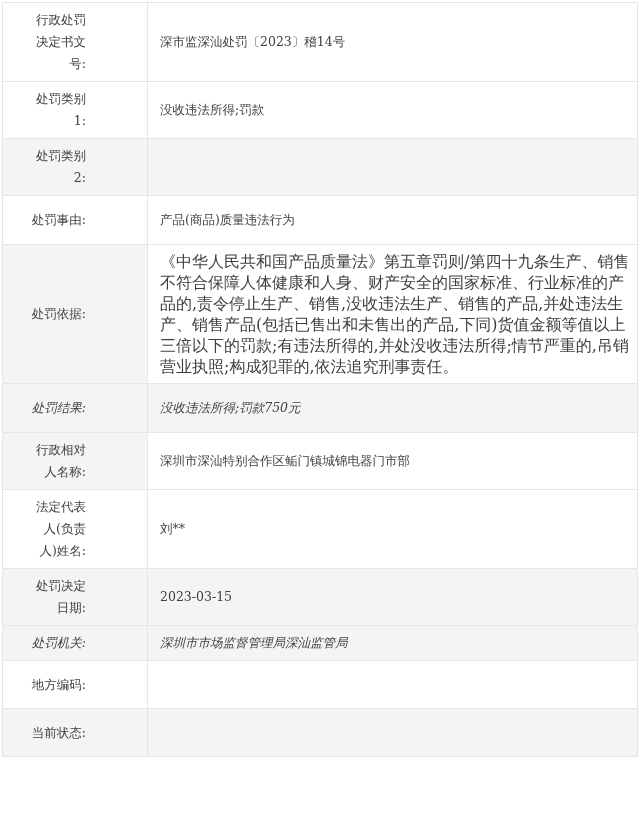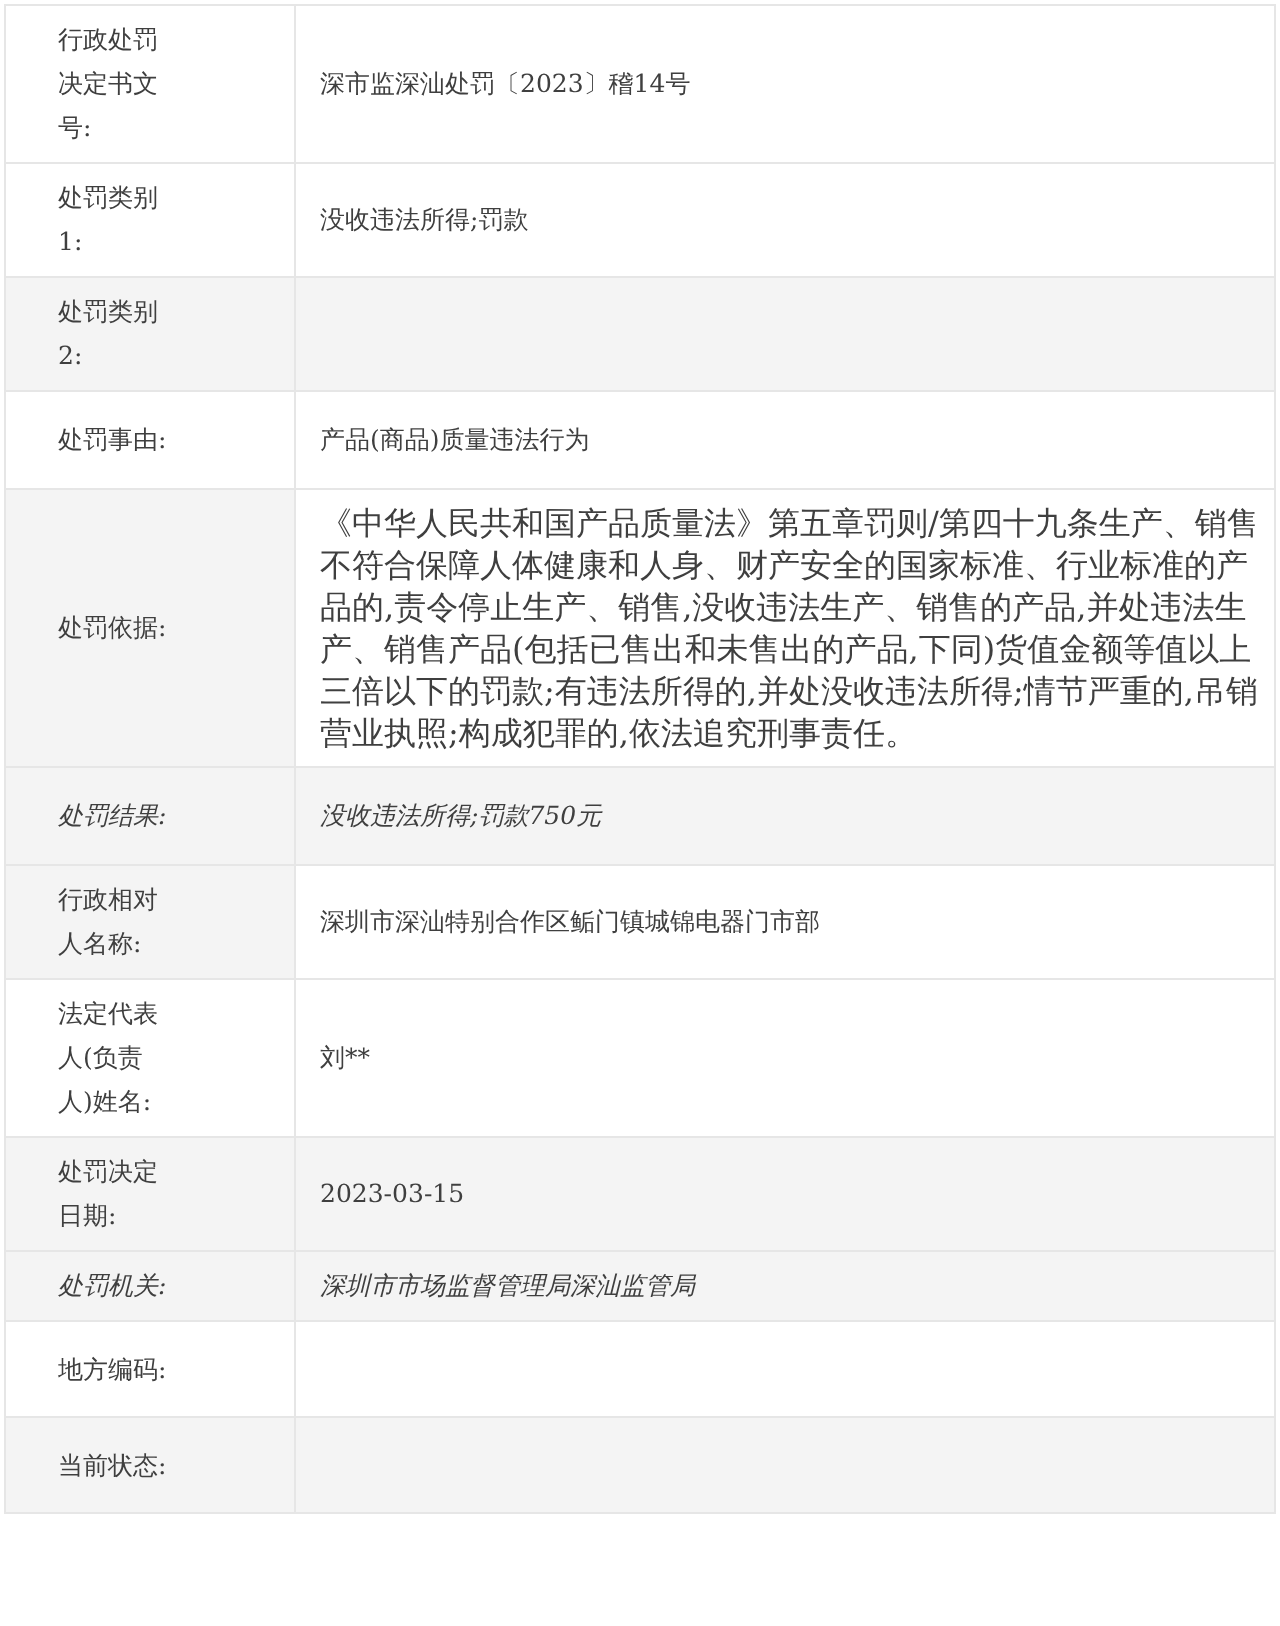--- a/index.html
+++ b/index.html
@@ -24,21 +24,21 @@
   .penalty th,.penalty td{
     border:1px solid var(--border);
     font-weight:normal;
     font-size:12.5px;
     line-height:22px;
     vertical-align:middle;
     box-sizing:border-box;
     word-break:break-all;
   }
   .penalty th{
-    text-align:left;
+    text-align:right;
     padding:6px 61px 6px 26px; 
   }
   .penalty td{
     text-align:left;
     padding:6px 2px 6px 12px;
   }
   .bg-gray{background:var(--row-gray);}
   .bg-white{background:var(--row-white);}
   td.dense{font-size:16px;line-height:21px;letter-spacing:0;}
 </style>

